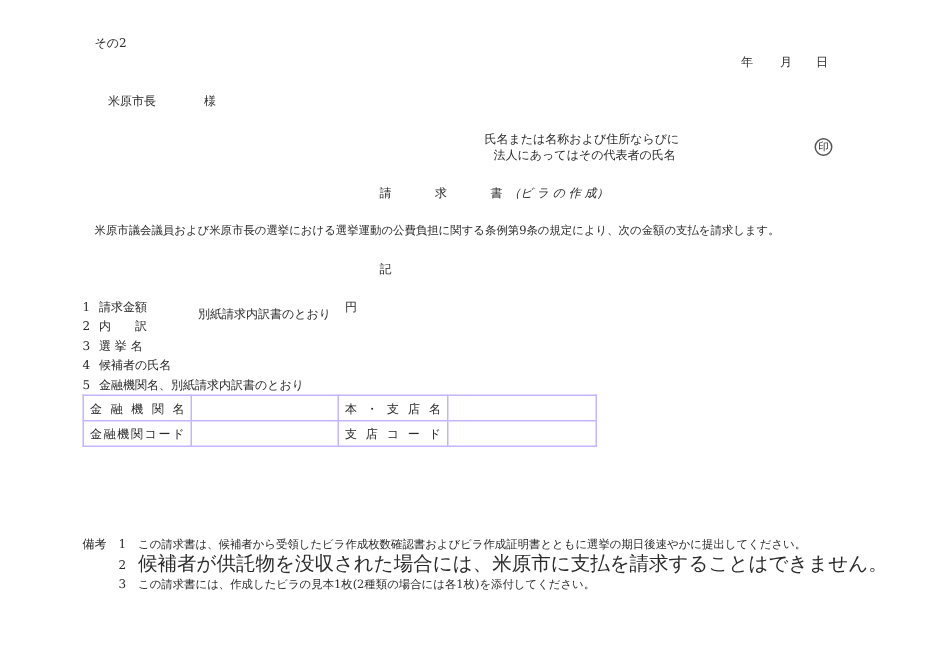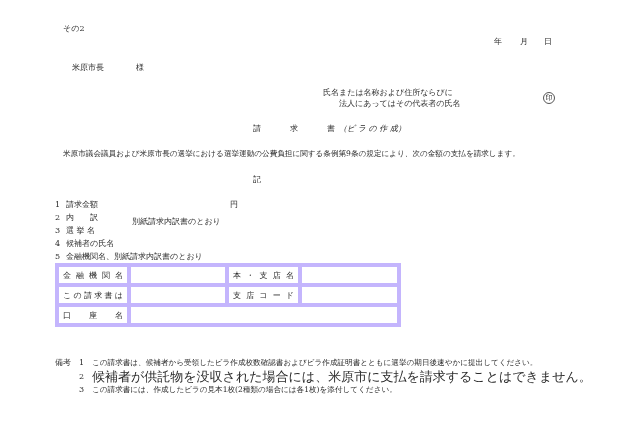--- a/index.html
+++ b/index.html
@@ -9,57 +9,57 @@
   }
   .t { position:absolute; font-size:8px; line-height:10px; white-space:nowrap; }
   .seal {
     position:absolute; left:543px; top:92px; width:10px; height:10px; border:1px solid #555;
     border-radius:50%; font-size:7px; line-height:10px; text-align:center;
   }
   table.bank {
     position:absolute; left:55px; top:263px; width:342px; border-collapse:collapse;
     font-size:8px; table-layout:fixed;
   }
-  table.bank td { border:4px solid #c4b5fd; height:16px; padding:0 4px; vertical-align:middle; }
+  table.bank td { border:1px solid #c4b5fd; height:16px; padding:0 4px; vertical-align:middle; }
   table.bank td.lbl { text-align:justify; text-align-last:justify; }
   table.bank tr.furi td { border-bottom:1px dashed #aaa; }
   table.bank tr.koza td { border-top:1px dashed #aaa; }
   .heading { letter-spacing:0; }
 </style>
 </head>
 <body>
 
 <div class="t" style="left:63px;top:24px;">その2</div>
 <div class="t" style="left:494px;top:37px;">年</div>
 <div class="t" style="left:520px;top:37px;">月</div>
 <div class="t" style="left:544px;top:37px;">日</div>
 
 <div class="t" style="left:72px;top:63px;">米原市長</div>
 <div class="t" style="left:136px;top:63px;">様</div>
 
 <div class="t" style="left:323px;top:88px;">氏名または名称および住所ならびに</div>
-<div class="t" style="left:339px;top:99px;text-align:right;">法人にあってはその代表者の氏名</div>
+<div class="t" style="left:329px;top:99px;text-align:right;">法人にあってはその代表者の氏名</div>
 <div class="seal">印</div>
 
 <div class="t heading" style="left:253px;top:124px;">請</div>
 <div class="t heading" style="left:290px;top:124px;">求</div>
 <div class="t heading" style="left:327px;top:124px;">書</div>
 <div class="t heading" style="left:339px;top:124px;font-style:italic;">（ビ ラ の 作 成）</div>
 
 <div class="t" style="left:63px;top:149px;font-size:7.6px;">米原市議会議員および米原市長の選挙における選挙運動の公費負担に関する条例第9条の規定により、次の金額の支払を請求します。</div>
 <div class="t" style="left:253px;top:175px;">記</div>
 
 <div>
   <div class="t" style="left:55px;top:200px;">1</div>
   <div class="t" style="left:66px;top:200px;">請求金額</div>
   <div class="t" style="left:230px;top:200px;">円</div>
 
   <div class="t" style="left:55px;top:213px;">2</div>
   <div class="t" style="left:66px;top:213px;">内　　訳</div>
-  <div class="t" style="left:132px;top:217px;">別紙請求内訳書のとおり</div>
+  <div class="t" style="left:132px;top:205px;">別紙請求内訳書のとおり</div>
 
   <div class="t" style="left:55px;top:226px;">3</div>
   <div class="t" style="left:66px;top:226px;">選 挙 名</div>
 
   <div class="t" style="left:55px;top:239px;">4</div>
   <div class="t" style="left:66px;top:239px;">候補者の氏名</div>
 
   <div class="t" style="left:55px;top:252px;">5</div>
   <div class="t" style="left:66px;top:252px;">金融機関名、別紙請求内訳書のとおり</div>
 </div>
@@ -72,28 +72,24 @@
       <col style="width:99px">
     </colgroup>
   <tbody>
       <tr>
     <td class="lbl">金融機関名</td>
     <td></td>
     <td class="lbl">本・支店名</td>
     <td></td>
   </tr>
   <tr>
-    <td class="lbl">この請求書は</td>
+    <td class="lbl">金融機関コード</td>
     <td></td>
     <td class="lbl">支店コード</td>
     <td></td>
-  </tr>
-  <tr class="koza">
-    <td class="lbl">口座名</td>
-    <td colspan="3"></td>
   </tr>
 </tbody>
   </table>
 
 <div>
   <div class="t" style="left:55px;top:358px;">備考</div>
   <div class="t" style="left:79px;top:358px;">1</div>
   <div class="t" style="left:92px;top:358px;font-size:7.6px;">この請求書は、候補者から受領したビラ作成枚数確認書およびビラ作成証明書とともに選挙の期日後速やかに提出してください。</div>
   <div class="t" style="left:79px;top:372px;">2</div>
   <div class="t" style="left:92px;top:372px;font-size:13px;">候補者が供託物を没収された場合には、米原市に支払を請求することはできません。</div>

